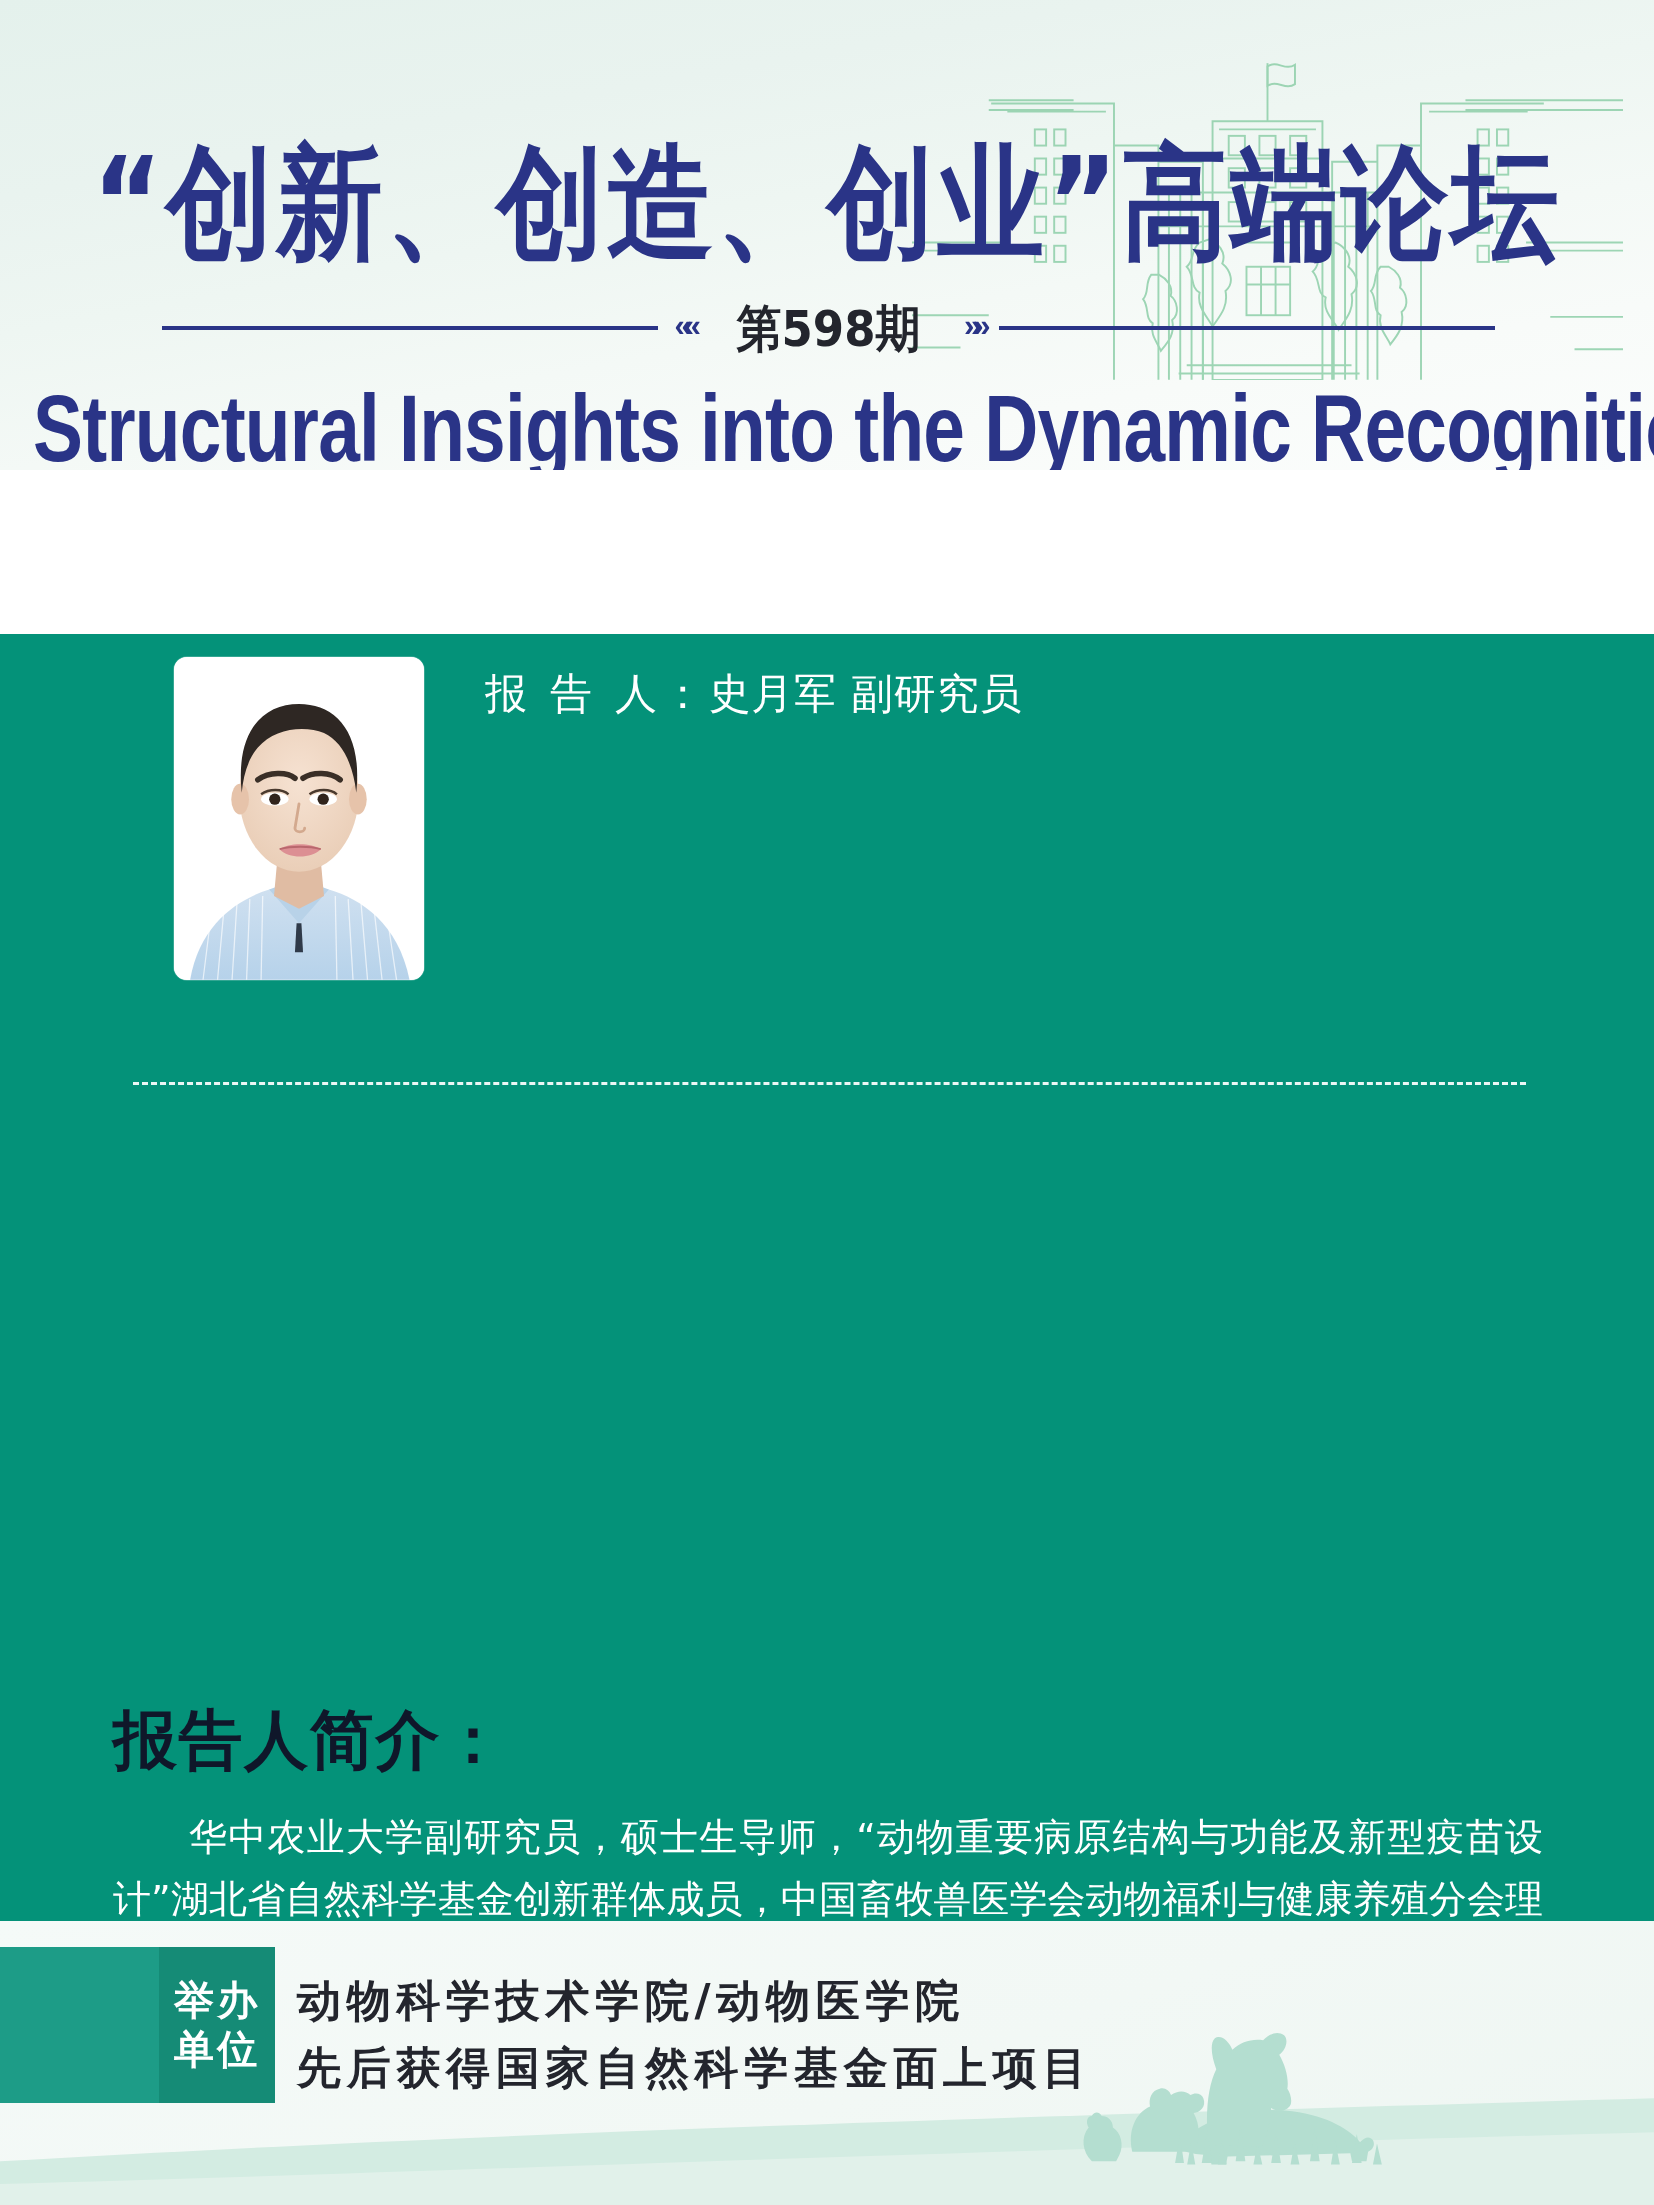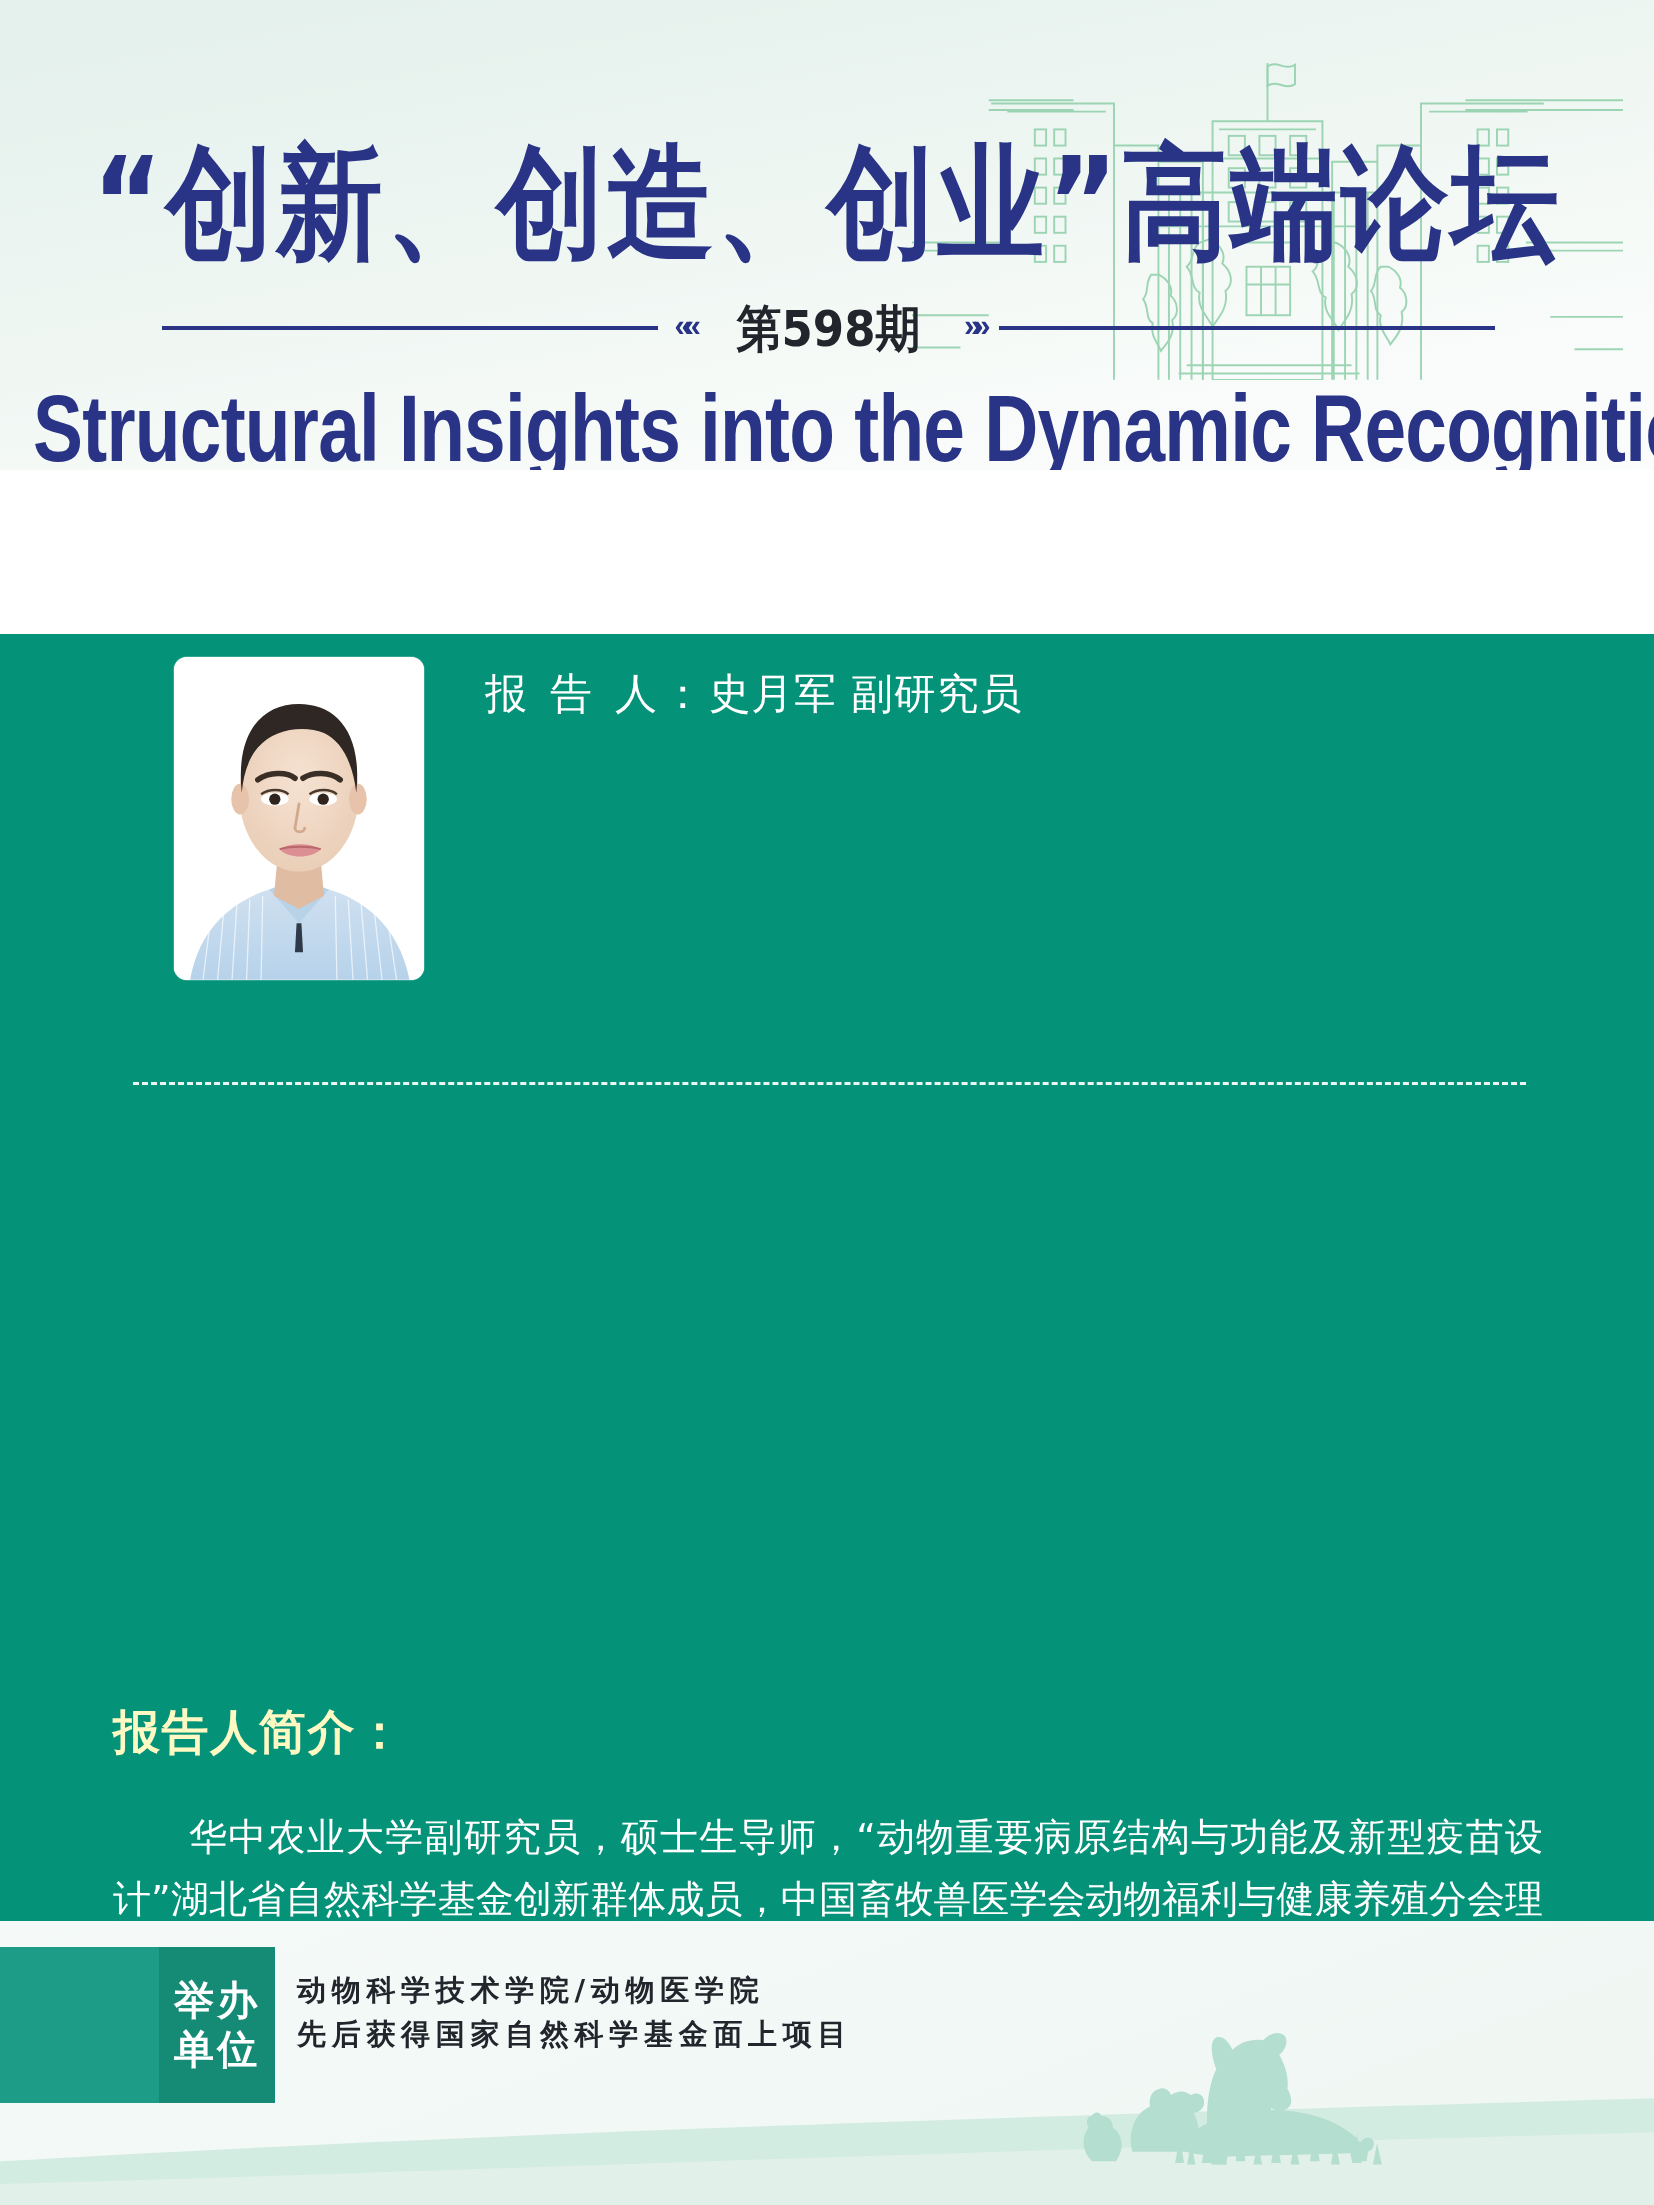--- a/index.html
+++ b/index.html
@@ -84,23 +84,23 @@
   }
   .meta-line .lbl{letter-spacing:4.8px;text-align:center;}
 
   .divider{
     position:absolute;left:133px;top:448px;width:1393px;height:0;
     border-top:3.2px dashed rgba(255,255,255,.92);
   }
 
   .bio-head{
     position:absolute;left:113px;top:1074px;
-    color:#fef9c3;font-weight:700;
-    font-family:"DejaVu Sans","Liberation Sans",sans-serif;
-    font-size:47px;line-height:1;letter-spacing:1.6px;
+    color:#0f172a;font-weight:700;
+    font-family:"DejaVu Sans","Liberation Sans",sans-serif;
+    font-size:64px;line-height:1;letter-spacing:1.6px;
   }
   .bio-body{
     position:absolute;left:113px;top:1173px;width:1430px;
     color:#ffffff;
     font-family:"DejaVu Sans","Liberation Sans",sans-serif;
     font-size:38px;line-height:1.62;
     text-align:justify;text-align-last:left;
     text-justify:inter-ideograph;
     letter-spacing:0px;
   }
@@ -122,21 +122,21 @@
     color:#fff;font-weight:700;
     font-family:"DejaVu Sans","Liberation Sans",sans-serif;
     font-size:40px;line-height:1.22;letter-spacing:3.2px;
     text-align:center;padding-right:14.5px;
   }
   .host-units{
     position:absolute;left:297px;top:47px;
     color:#23252d;
     font-family:"DejaVu Sans","Liberation Sans",sans-serif;
     font-weight:700;
-    font-size:29px;line-height:1.52;white-space:nowrap;
+    font-size:44px;line-height:1.52;white-space:nowrap;
   }
   .host-units .u1,.host-units .u2{letter-spacing:5.7px;}
   .host-units .u3{letter-spacing:0.8px;}
 </style>
 </head>
 <body>
 
 <div class="poster">
 
   <div class="header">

